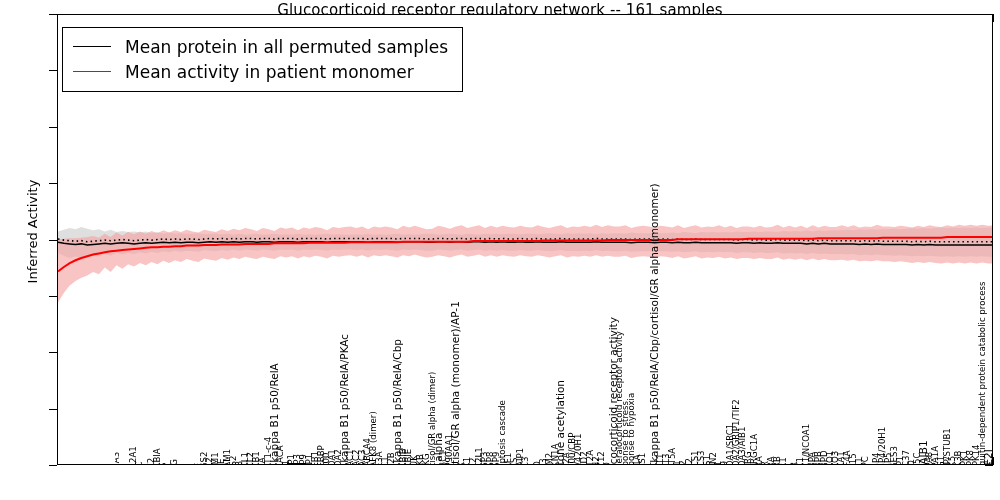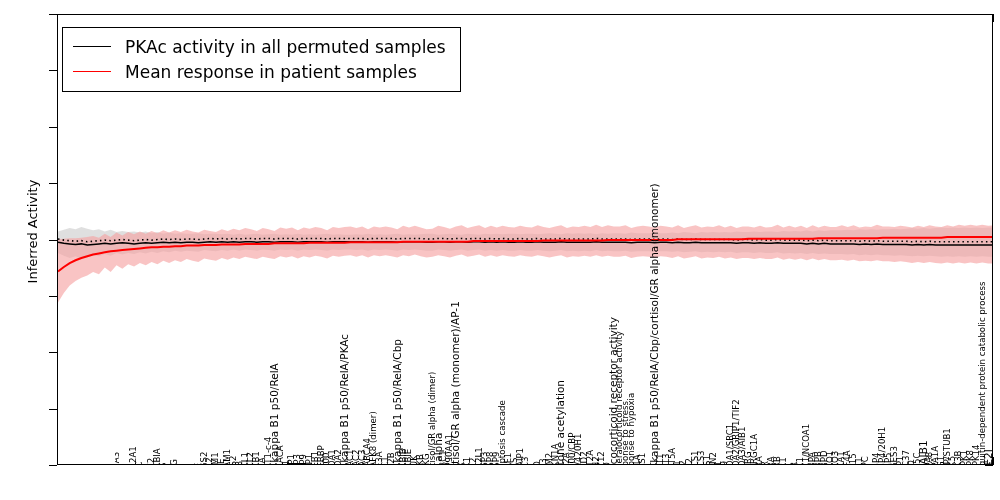--- a/index.html
+++ b/index.html
@@ -45,20 +45,21 @@
     transform:rotate(-90deg);
     white-space:nowrap;font-size:8.6px;color:#000;
     line-height:8.6px;
   }
 </style>
 </head>
 <body>
 
 <div id="fig">
 
+  <div id="chart-title">Glucocorticoid receptor regulatory network -- 161 samples</div>
 
   <div id="ylabel">Inferred Activity</div>
 
   <div id="yaxis-ticks">
       <div class="ytick-mark" style="top: 465px;"></div>
       <div class="ytick-mark r" style="top: 465px;"></div>
       <div class="ytick-mark" style="top: 408.625px;"></div>
       <div class="ytick-mark r" style="top: 408.625px;"></div>
       <div class="ytick-mark" style="top: 352.25px;"></div>
       <div class="ytick-mark r" style="top: 352.25px;"></div>
@@ -248,21 +249,21 @@
         <div class="xtl" style="left: 865.8px;">MAPK14</div>
         <div class="xtl" style="left: 871.65px;">ubiquitin-dependent protein catabolic process</div>
         <div class="xtl" style="left: 877.5px; font-size: 10.5px; line-height: 10.5px;">UBE2I</div>
         <div class="xtl" style="left: 883.35px;">UBC</div>
       </div>
   </div>
 
   <div id="legend">
     <div class="leg-row">
       <span class="leg-line"></span>
-      <span class="leg-txt">PKAc activity in all permuted samples</span>
+      <span class="leg-txt">Mean protein in all permuted samples</span>
     </div>
     <div class="leg-row">
       <span class="leg-line red"></span>
-      <span class="leg-txt">Mean response in patient samples</span>
+      <span class="leg-txt">Mean activity in patient monomer</span>
     </div>
   </div>
 
 </div>
 
 </body></html>

